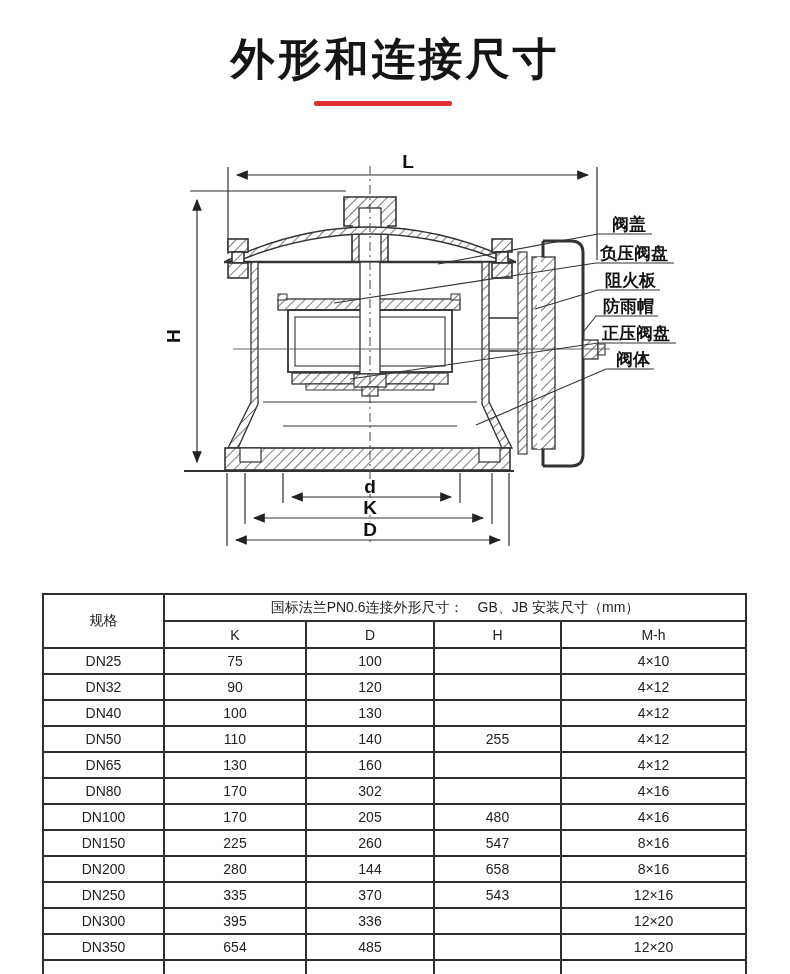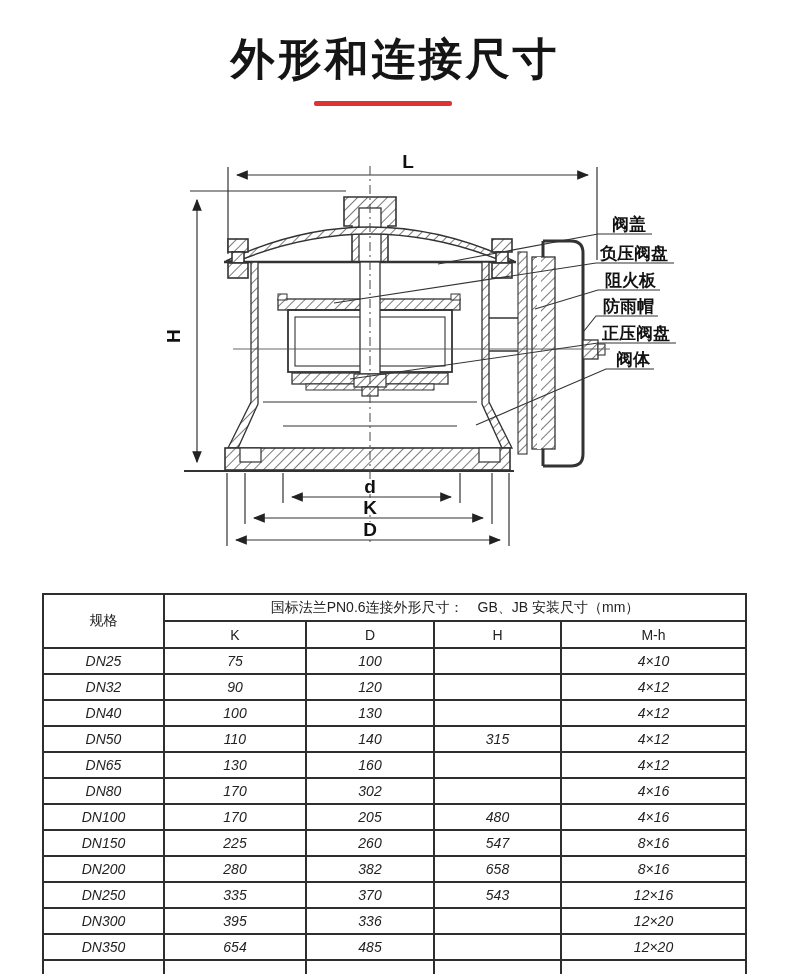--- a/index.html
+++ b/index.html
@@ -22,21 +22,21 @@
     position:absolute;top:593px;left:42px;width:703px;
     border-collapse:collapse;table-layout:fixed;
     font-size:14px;color:#222;
   }
   table.spec td,table.spec th{
     border:2px solid #2e2e2e;text-align:center;vertical-align:middle;
     padding:0;font-weight:normal;overflow:hidden;white-space:nowrap;
   }
   table.spec .hrow1 td{height:25px;}
   table.spec .hrow2 td{height:25px;}
-  table.spec .drow td{height:24px;font-style:italic;}
+  table.spec .drow td{height:24px;}
   table.spec .prow td{height:16px;border-bottom:none;}
 </style>
 </head>
 <body>
 
 <div class="page">
 
   <h1 class="title">外形和连接尺寸</h1>
   <div class="red-divider" style="background: rgb(221, 51, 51);"></div>
 
@@ -204,21 +204,21 @@
         <td>DN40</td>
         <td>100</td>
         <td>130</td>
         <td></td>
         <td>4×12</td>
       </tr>
       <tr class="drow">
         <td>DN50</td>
         <td>110</td>
         <td>140</td>
-        <td>315</td>
+        <td>255</td>
         <td>4×12</td>
       </tr>
       <tr class="drow">
         <td>DN65</td>
         <td>130</td>
         <td>160</td>
         <td></td>
         <td>4×12</td>
       </tr>
       <tr class="drow">
@@ -238,21 +238,21 @@
       <tr class="drow">
         <td>DN150</td>
         <td>225</td>
         <td>260</td>
         <td>547</td>
         <td>8×16</td>
       </tr>
       <tr class="drow">
         <td>DN200</td>
         <td>280</td>
-        <td>382</td>
+        <td>144</td>
         <td>658</td>
         <td>8×16</td>
       </tr>
       <tr class="drow">
         <td>DN250</td>
         <td>335</td>
         <td>370</td>
         <td>543</td>
         <td>12×16</td>
       </tr>

